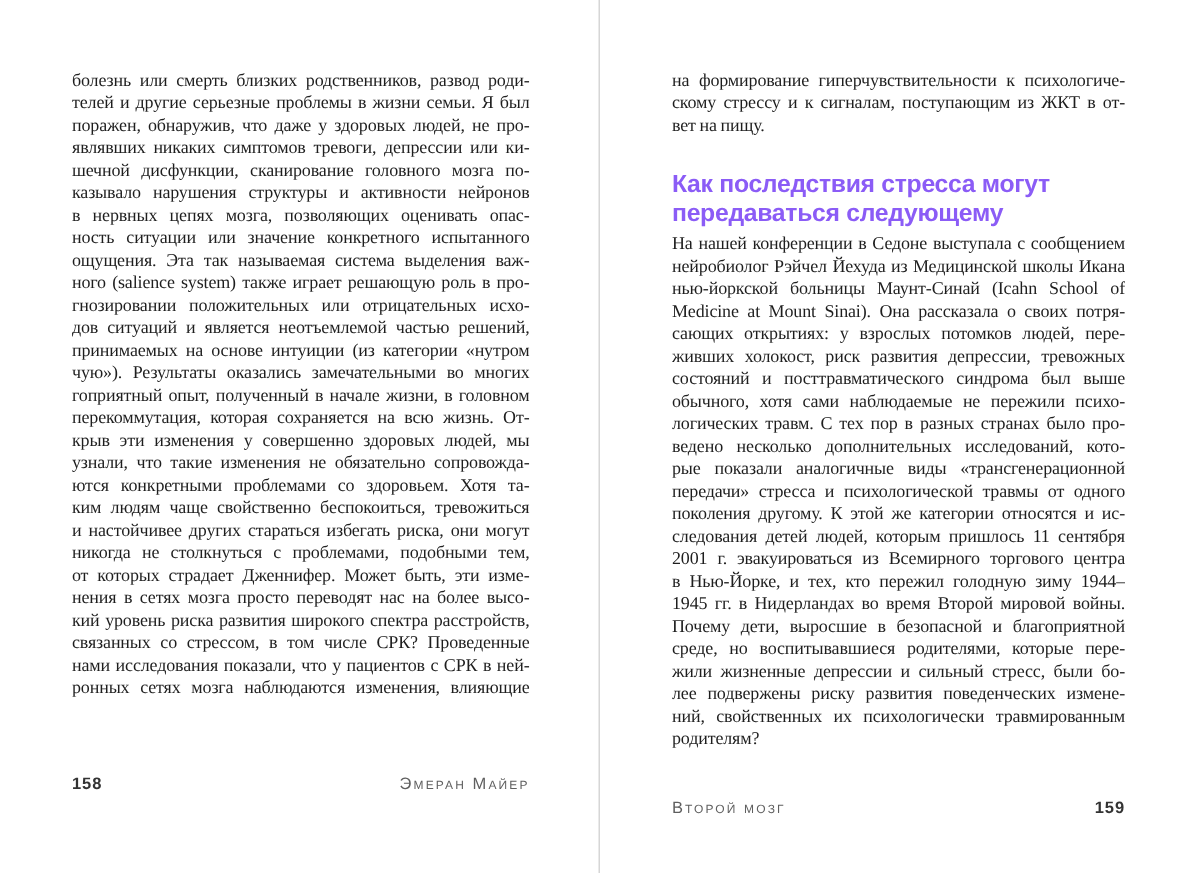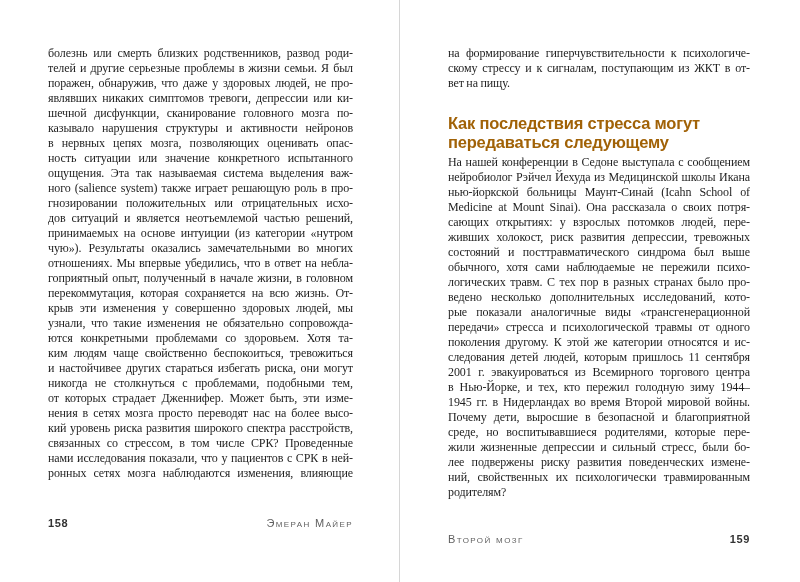--- a/index.html
+++ b/index.html
@@ -38,21 +38,21 @@
   }
   .tline.flush { text-align-last: left; }
   #right-heading {
     position: absolute;
     left: 448px; top: 114px; width: 310px;
     font-family: "Liberation Sans", "DejaVu Sans", sans-serif;
     font-weight: bold;
     font-size: 16.5px;
     line-height: 19px;
     letter-spacing: -0.2px;
-    color: #a16207;
+    color: #8b5cf6;
   }
   .hline { text-align: left; height: 19px; overflow: hidden; }
   .footer {
     position: absolute;
     top: 517px;
     display: flex;
     justify-content: space-between;
     align-items: baseline;
     font-family: "Liberation Sans", "DejaVu Sans", sans-serif;
   }
@@ -86,21 +86,20 @@
       <div class="tline">шечной дисфункции, сканирование головного мозга по-</div>
       <div class="tline">казывало нарушения структуры и активности нейронов</div>
       <div class="tline">в нервных цепях мозга, позволяющих оценивать опас-</div>
       <div class="tline">ность ситуации или значение конкретного испытанного</div>
       <div class="tline">ощущения. Эта так называемая система выделения важ-</div>
       <div class="tline">ного (salience system) также играет решающую роль в про-</div>
       <div class="tline">гнозировании положительных или отрицательных исхо-</div>
       <div class="tline">дов ситуаций и является неотъемлемой частью решений,</div>
       <div class="tline">принимаемых на основе интуиции (из категории «нутром</div>
       <div class="tline">чую»). Результаты оказались замечательными во многих</div>
-      <div class="tline">отношениях. Мы впервые убедились, что в ответ на небла-</div>
       <div class="tline">гоприятный опыт, полученный в начале жизни, в головном</div>
       <div class="tline">перекоммутация, которая сохраняется на всю жизнь. От-</div>
       <div class="tline">крыв эти изменения у совершенно здоровых людей, мы</div>
       <div class="tline">узнали, что такие изменения не обязательно сопровожда-</div>
       <div class="tline">ются конкретными проблемами со здоровьем. Хотя та-</div>
       <div class="tline">ким людям чаще свойственно беспокоиться, тревожиться</div>
       <div class="tline">и настойчивее других стараться избегать риска, они могут</div>
       <div class="tline">никогда не столкнуться с проблемами, подобными тем,</div>
       <div class="tline">от которых страдает Дженнифер. Может быть, эти изме-</div>
       <div class="tline">нения в сетях мозга просто переводят нас на более высо-</div>

